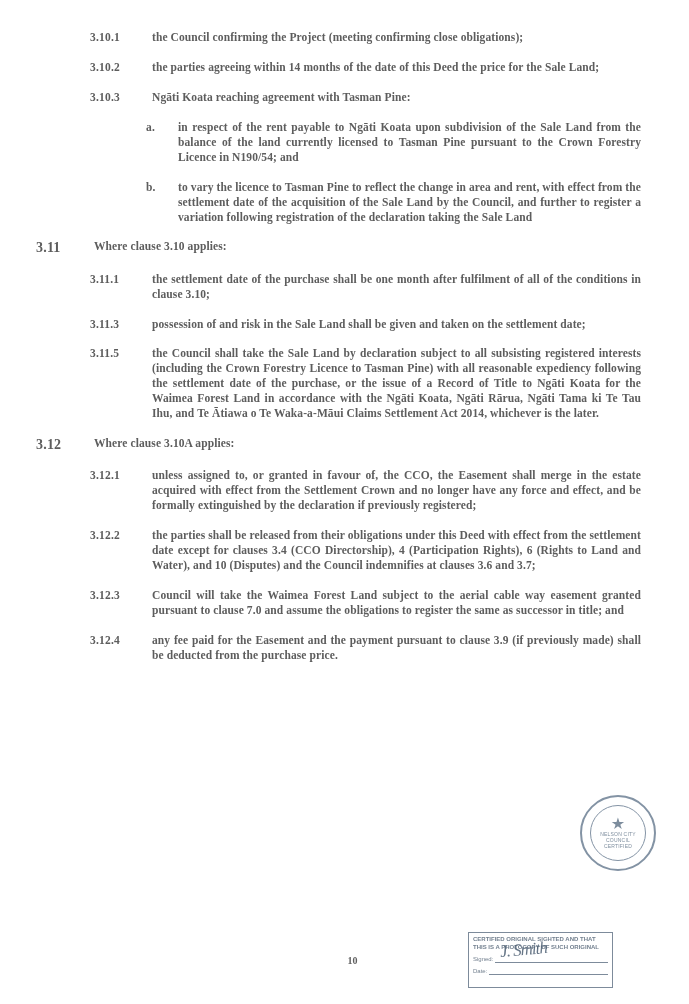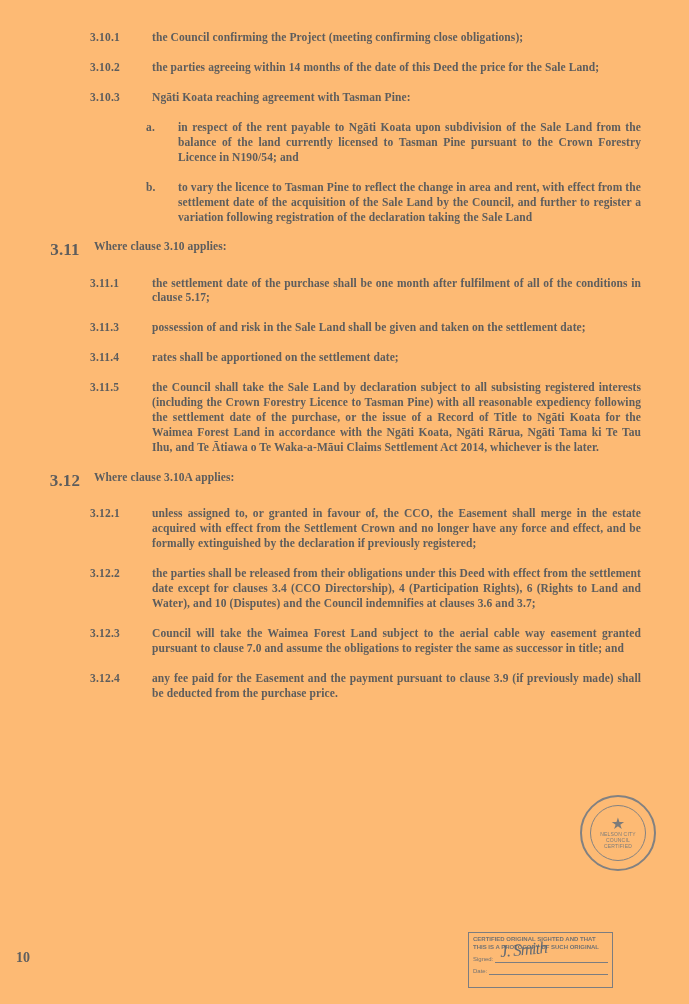--- a/index.html
+++ b/index.html
@@ -4,21 +4,21 @@
 <style>
   html, body {
     margin: 0;
     padding: 0;
     background: #7f7f7f;
   }
   .page {
     position: relative;
     width: 689px;
     height: 1004px;
-    background: #fdba74;
+    background: #ffffff;
     font-family: "Liberation Serif", serif;
     color: #6e6e6e;
     overflow: hidden;
   }
   
   .doc {
     position: absolute;
     left: 0;
     top: 0;
     width: 689px;
@@ -38,35 +38,36 @@
     letter-spacing: 0.2px;
   }
   .txt {
     flex: 1 1 auto;
     text-align: justify;
     font-weight: bold;
     color: #5d5d5d;
     letter-spacing: 0.1px;
   }
   
-  .lvl1 > .num { width: 58px; font-size: 17px; text-align: center; }
+  .lvl1 > .num { width: 58px; font-size: 14px; }
   .lvl1 { margin-left: 8px; font-size: 11.5px; }
   .lvl2 { margin-left: 62px; font-size: 11.5px; }
   .lvl2 > .num { width: 62px; font-size: 11.5px; }
   .lvl3 { margin-left: 118px; font-size: 11.5px; }
   .lvl3 > .num { width: 32px; font-size: 11.5px; }
 
   .heading { margin-bottom: 14px; }
 
   .page-number {
     position: absolute;
     left: 16px;
     right: 0;
     bottom: 38px;
-    font-size: 14px;
+    text-align: center;
+    font-size: 10px;
     font-weight: bold;
     color: #5f5f5f;
   }
 
   
   .stamp-round {
     position: absolute;
     left: 580px;
     top: 795px;
     width: 72px;
@@ -176,33 +177,29 @@
       <div class="txt">to vary the licence to Tasman Pine to reflect the change in area and rent, with effect from the settlement date of the acquisition of the Sale Land by the Council, and further to register a variation following registration of the declaration taking the Sale Land</div>
     </div>
 
     <div class="clause lvl1 heading">
       <div class="num">3.11</div>
       <div class="txt">Where clause 3.10 applies:</div>
     </div>
 
     <div class="clause lvl2">
       <div class="num">3.11.1</div>
-      <div class="txt">the settlement date of the purchase shall be one month after fulfilment of all of the conditions in clause 5.17;</div>
+      <div class="txt">the settlement date of the purchase shall be one month after fulfilment of all of the conditions in clause 3.10;</div>
     </div>
 
 
     <div class="clause lvl2">
       <div class="num">3.11.3</div>
       <div class="txt">possession of and risk in the Sale Land shall be given and taken on the settlement date;</div>
     </div>
 
-    <div class="clause lvl2">
-      <div class="num">3.11.4</div>
-      <div class="txt">rates shall be apportioned on the settlement date;</div>
-    </div>
 
     <div class="clause lvl2">
       <div class="num">3.11.5</div>
       <div class="txt">the Council shall take the Sale Land by declaration subject to all subsisting registered interests (including the Crown Forestry Licence to Tasman Pine) with all reasonable expediency following the settlement date of the purchase, or the issue of a Record of Title to Ngāti Koata for the Waimea Forest Land in accordance with the Ngāti Koata, Ngāti Rārua, Ngāti Tama ki Te Tau Ihu, and Te Ātiawa o Te Waka-a-Māui Claims Settlement Act 2014, whichever is the later.</div>
     </div>
 
     <div class="clause lvl1 heading">
       <div class="num">3.12</div>
       <div class="txt">Where clause 3.10A applies:</div>
     </div>

